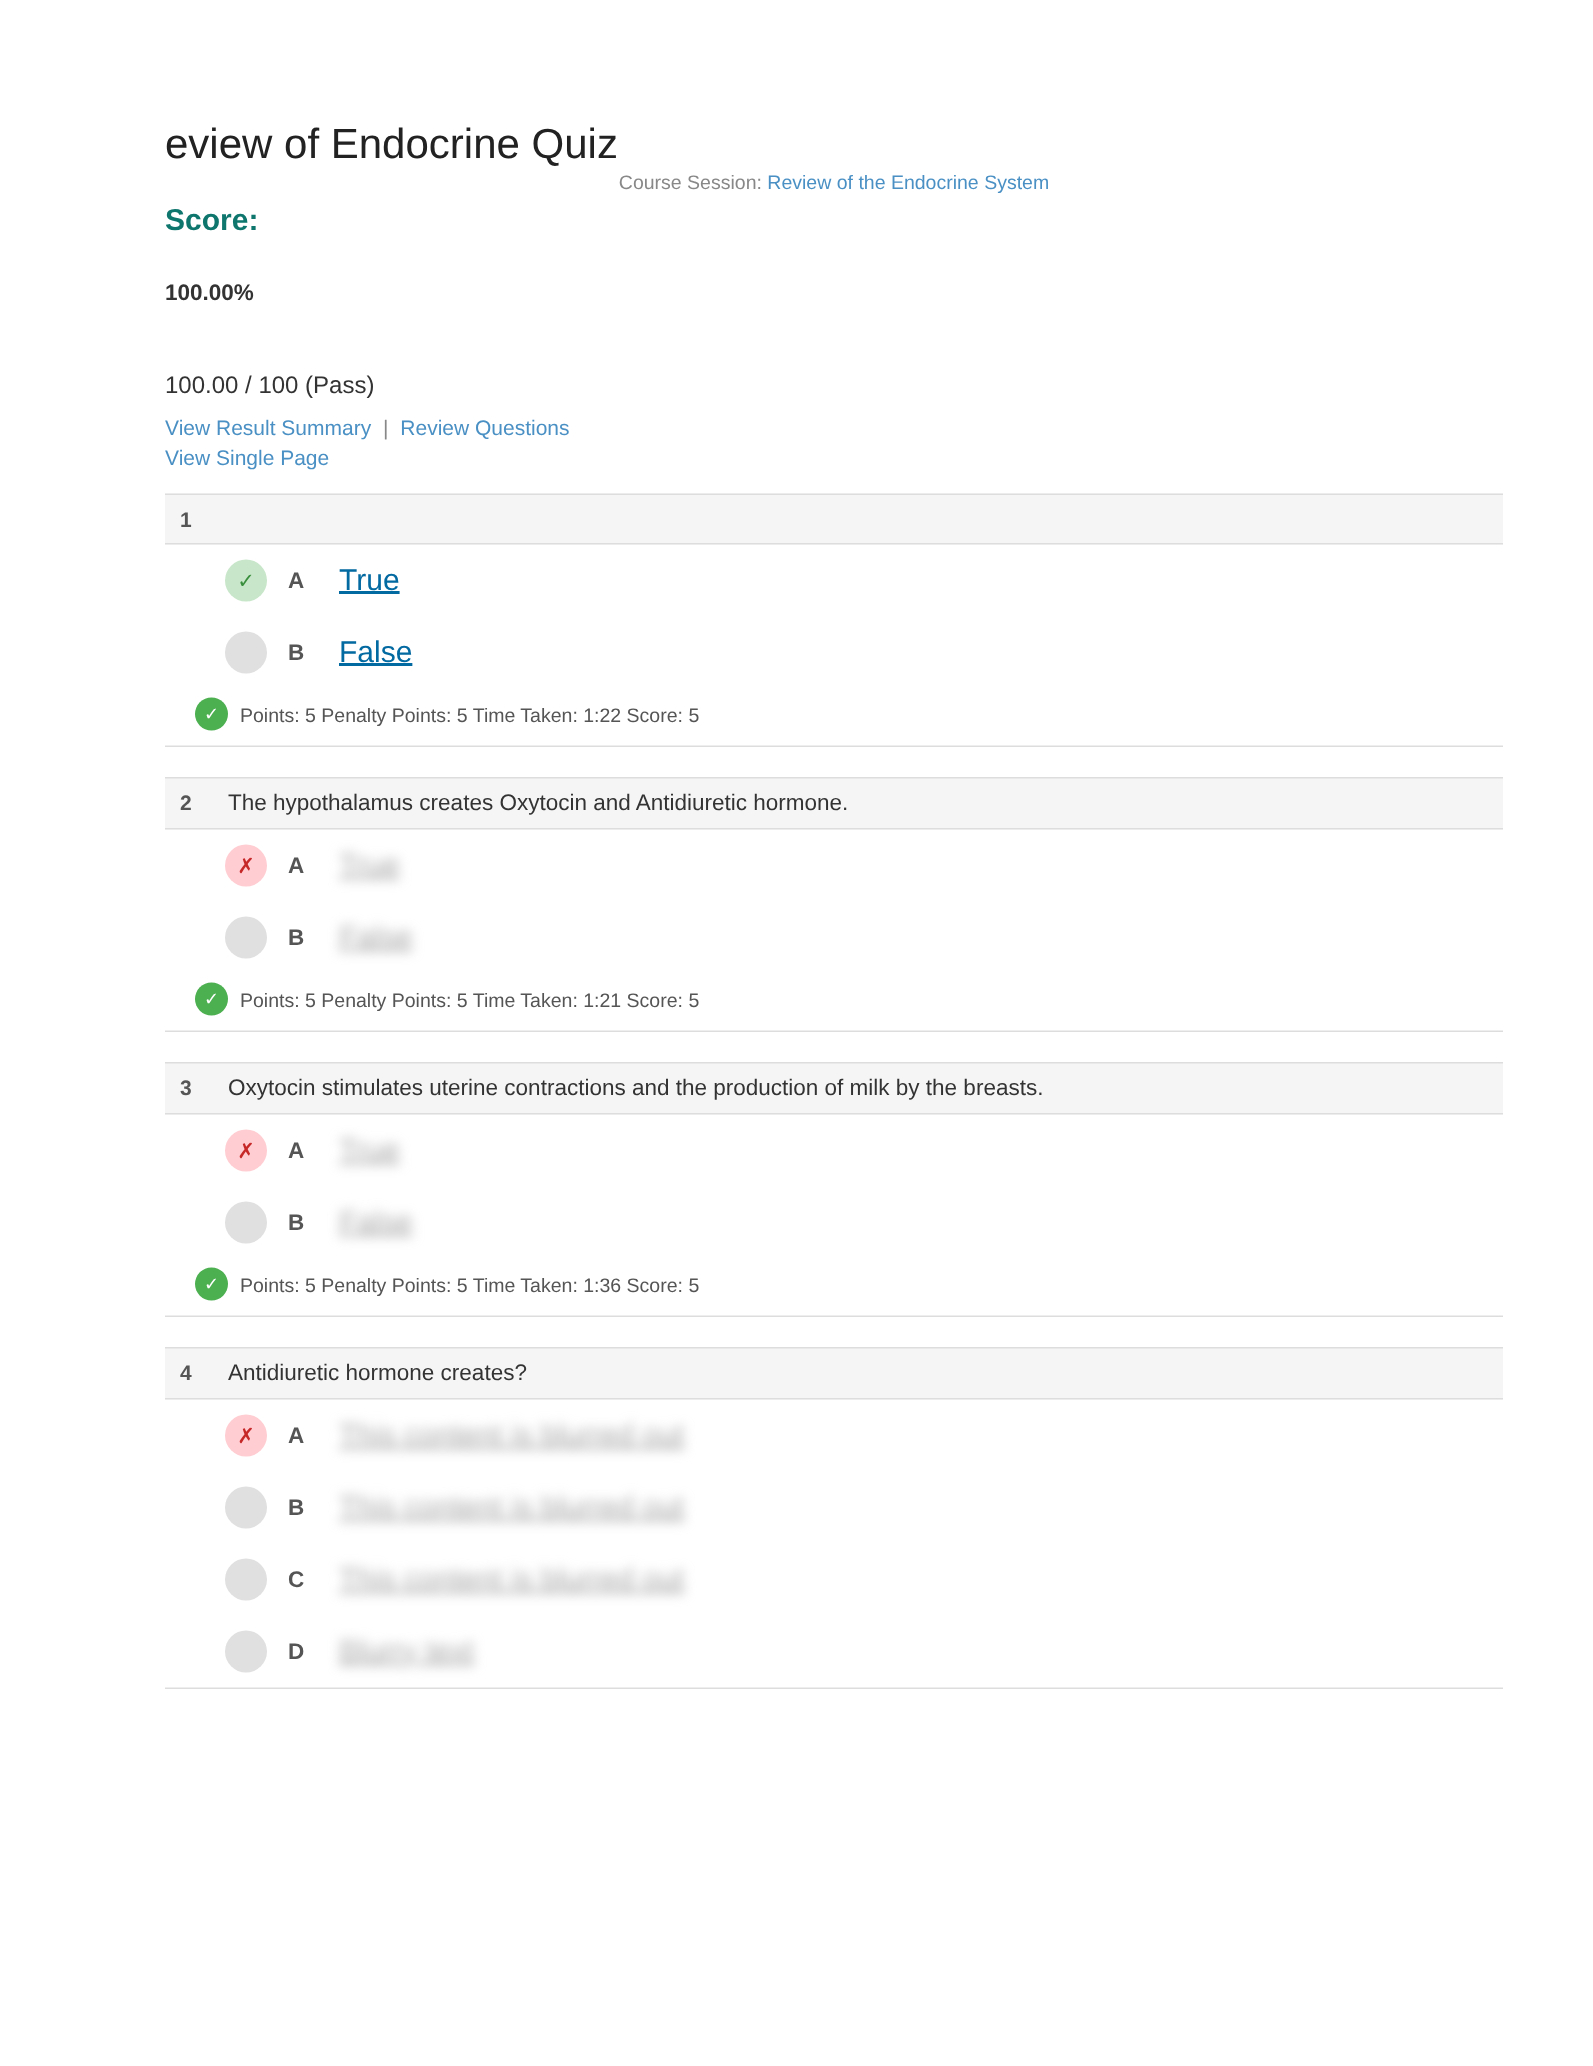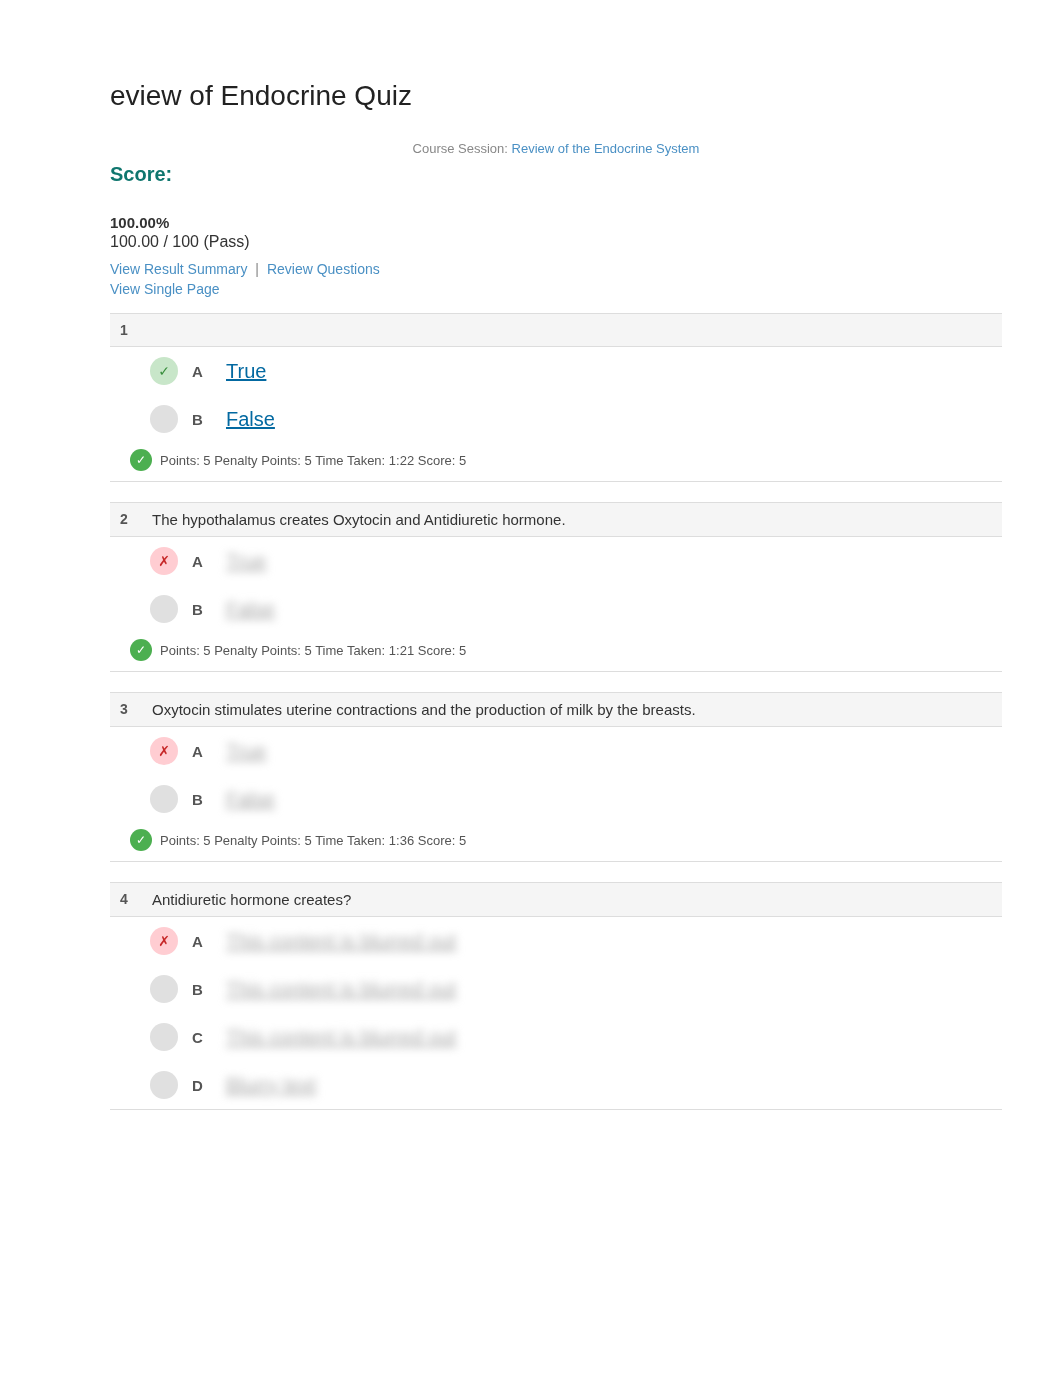--- a/index.html
+++ b/index.html
@@ -9,21 +9,21 @@
       color: #333;
       width: 1062px;
       min-height: 1377px;
       padding: 80px 60px 80px 110px;
     }
 
     .page-title {
       font-size: 28px;
       font-weight: normal;
       color: #222;
-      margin-bottom: 29px;
+      margin-bottom: 2px;
     }
 
     .course-session {
       font-size: 13px;
       color: #888;
       margin-bottom: 4px;
       text-align: center;
     }
     .course-session a {
       color: #4a90c4;
@@ -42,20 +42,21 @@
       font-weight: bold;
       color: #333;
       line-height: 1.4;
       margin-top: 24px;
     }
 
     .score-fraction {
       font-size: 16px;
       color: #333;
       margin-bottom: 10px;
+      margin-top: 43px;
     }
 
     .links-row {
       font-size: 14px;
       margin-bottom: 4px;
     }
     .links-row a {
       color: #4a90c4;
       text-decoration: none;
     }

